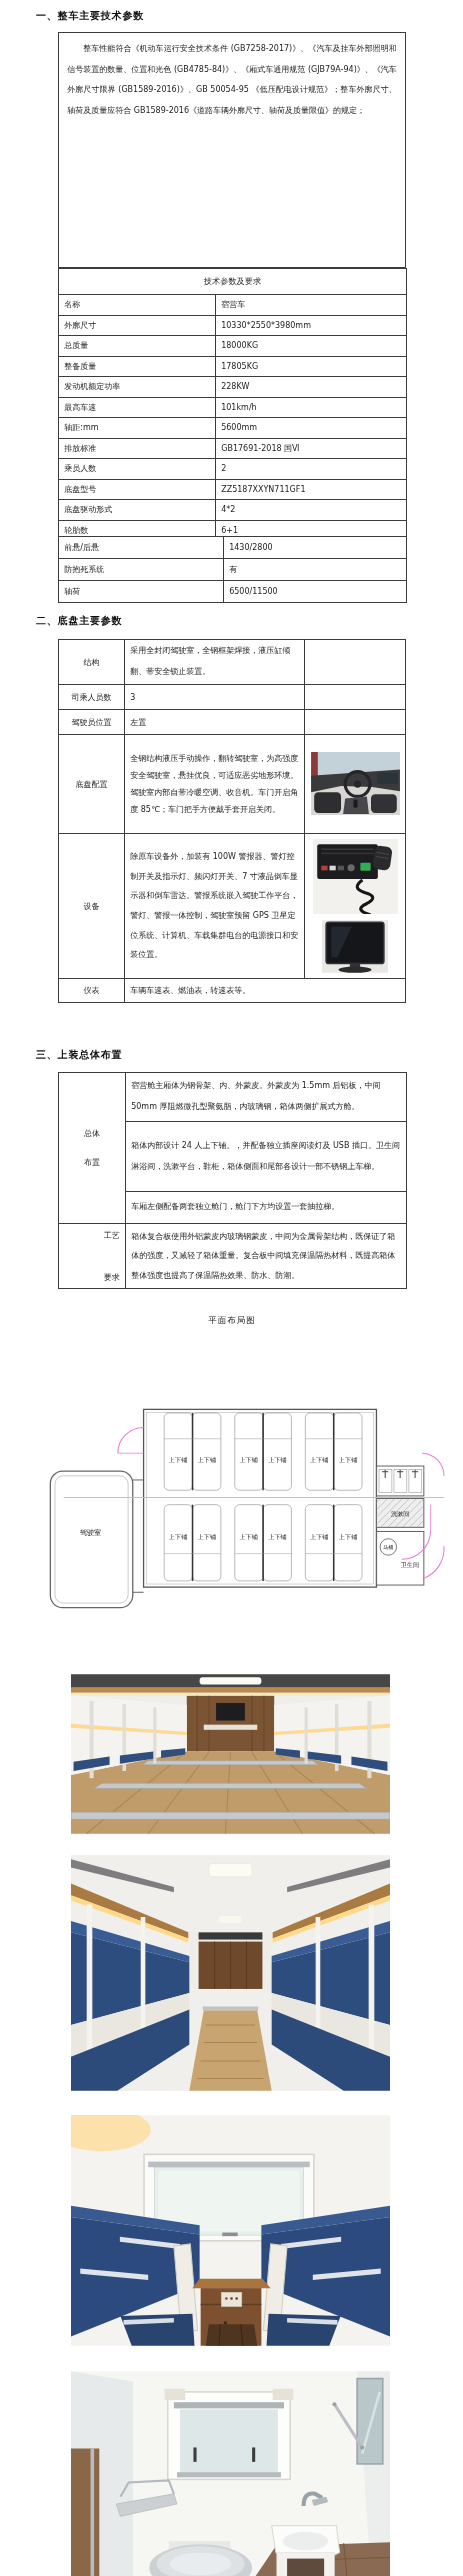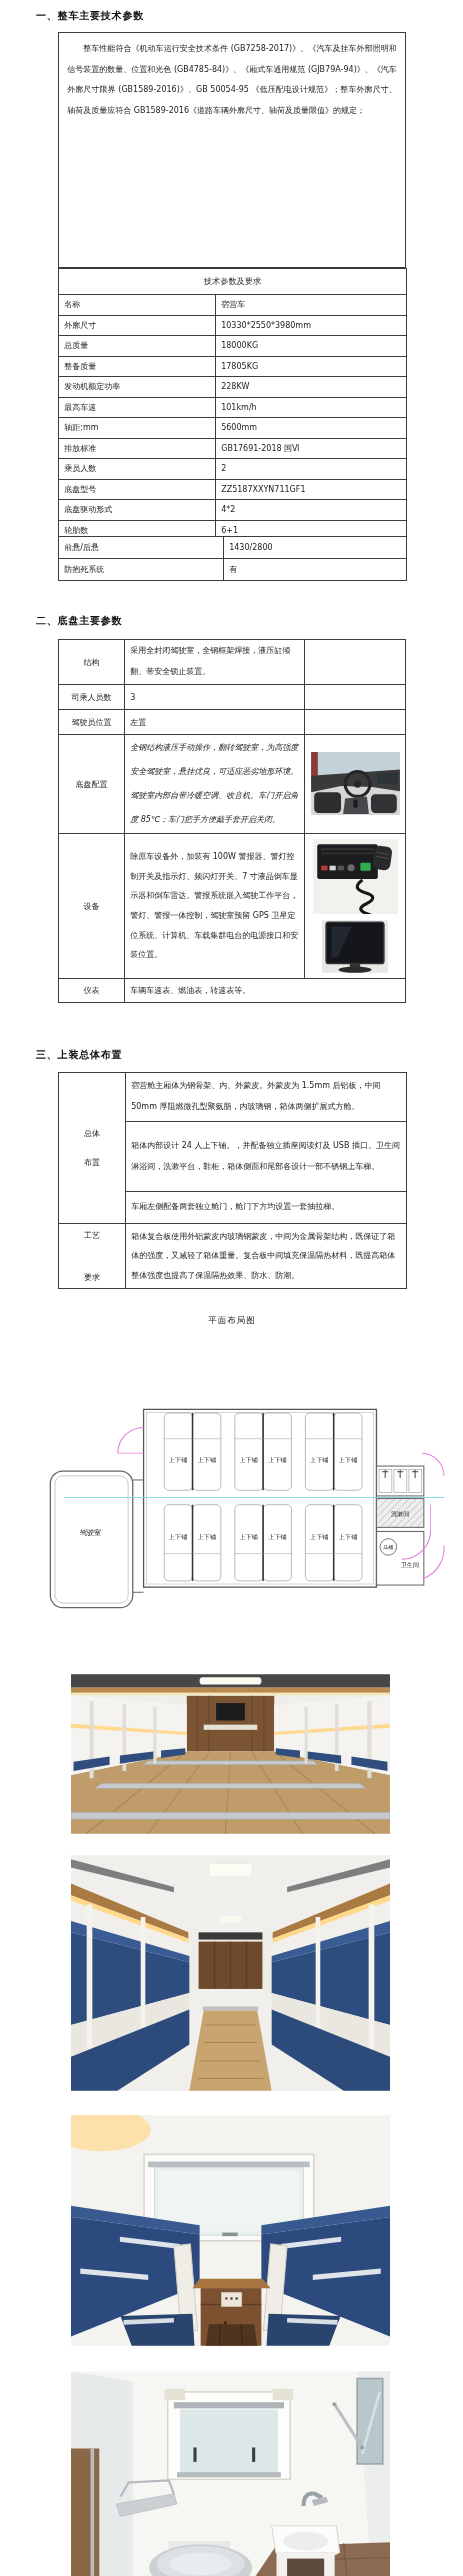--- a/index.html
+++ b/index.html
@@ -12,21 +12,21 @@
   .introbox{
     border:1px solid #3c3c3c;box-sizing:border-box;padding:2.1px 8.2px 4.1px;background:#fff;
   }
   .introbox p{margin:4.1px 0 0;font-size:8px;line-height:20.6px;text-indent:2em;text-align:justify;}
   table.doc{border-collapse:collapse;table-layout:fixed;position:absolute;background:#fff;}
   table.doc td{border:0.8px solid #3c3c3c;font-size:8px;color:#1c1c1c;padding:1px 5.2px;vertical-align:middle;overflow:hidden;}
   .t1 td.hd{text-align:center;font-size:8.2px;height:23px;}
   .t1 td{height:17.5px;}
   .t2 td{height:19px;}
   .lblc{text-align:center;}
-  .lh30{line-height:24px;font-style:italic;}
+  .lh30{line-height:17px;}
   .lh38{line-height:19.6px;}
   .lh40{line-height:20.6px;}
   .vlabel{display:flex;flex-direction:column;align-items:center;justify-content:center;}
   .imgcell{text-align:center;vertical-align:middle;}
   .imgstack{display:flex;flex-direction:column;align-items:center;gap:5.2px;}
   .plan-title{text-align:center;font-size:8.5px;color:#161616;letter-spacing:1px;}
   svg text{font-family:"DejaVu Sans",sans-serif;}
 </style>
 </head>
 <body>
@@ -103,20 +103,24 @@
       <col style="width:183px">
     </colgroup>
   <tbody>
       <tr>
         <td>前悬/后悬</td>
         <td>1430/2800</td>
       </tr>
   <tr>
         <td>防抱死系统</td>
         <td>有</td>
+      </tr>
+  <tr>
+        <td>轴荷</td>
+        <td>6500/11500</td>
       </tr>
 </tbody>
   </table>
 
 <div class="abs sec-h" style="left:36px;top:614px;">二、底盘主要参数</div>
 
 <table class="doc" style="left:58px;top:639px;width:348px;">
   <colgroup>
       <col style="width:66px">
       <col style="width:180px">
@@ -212,21 +216,21 @@
     <td class="lh40">宿营舱主厢体为钢骨架、内、外蒙皮。外蒙皮为 1.5mm 后铝板，中间 50mm 厚阻燃微孔型聚氨脂，内玻璃钢，箱体两侧扩展式方舱。</td>
   </tr>
   <tr style="height:70px">
     <td class="lh40">箱体内部设计 24 人上下铺。，并配备独立插座阅读灯及 USB 插口。卫生间淋浴间，洗漱平台，鞋柜，箱体侧面和尾部各设计一部不锈钢上车梯。</td>
   </tr>
   <tr style="height:32px">
     <td class="lh40">车厢左侧配备两套独立舱门，舱门下方均设置一套抽拉梯。</td>
   </tr>
   <tr style="height:65px">
     <td>
-      <div class="vlabel" style="gap:31px;">
+      <div class="vlabel" style="gap:31px;align-items:flex-end;">
         <span>工艺</span>
         <span>要求</span>
       </div>
     </td>
     <td class="lh38">箱体复合板使用外铝蒙皮内玻璃钢蒙皮，中间为金属骨架结构，既保证了箱体的强度，又减轻了箱体重量。复合板中间填充保温隔热材料，既提高箱体整体强度也提高了保温隔热效果、防水、防潮。</td>
   </tr>
 </tbody>
   </table>
 
 <div class="abs plan-title" style="left:0;right:0;top:1315px;">平面布局图</div>

